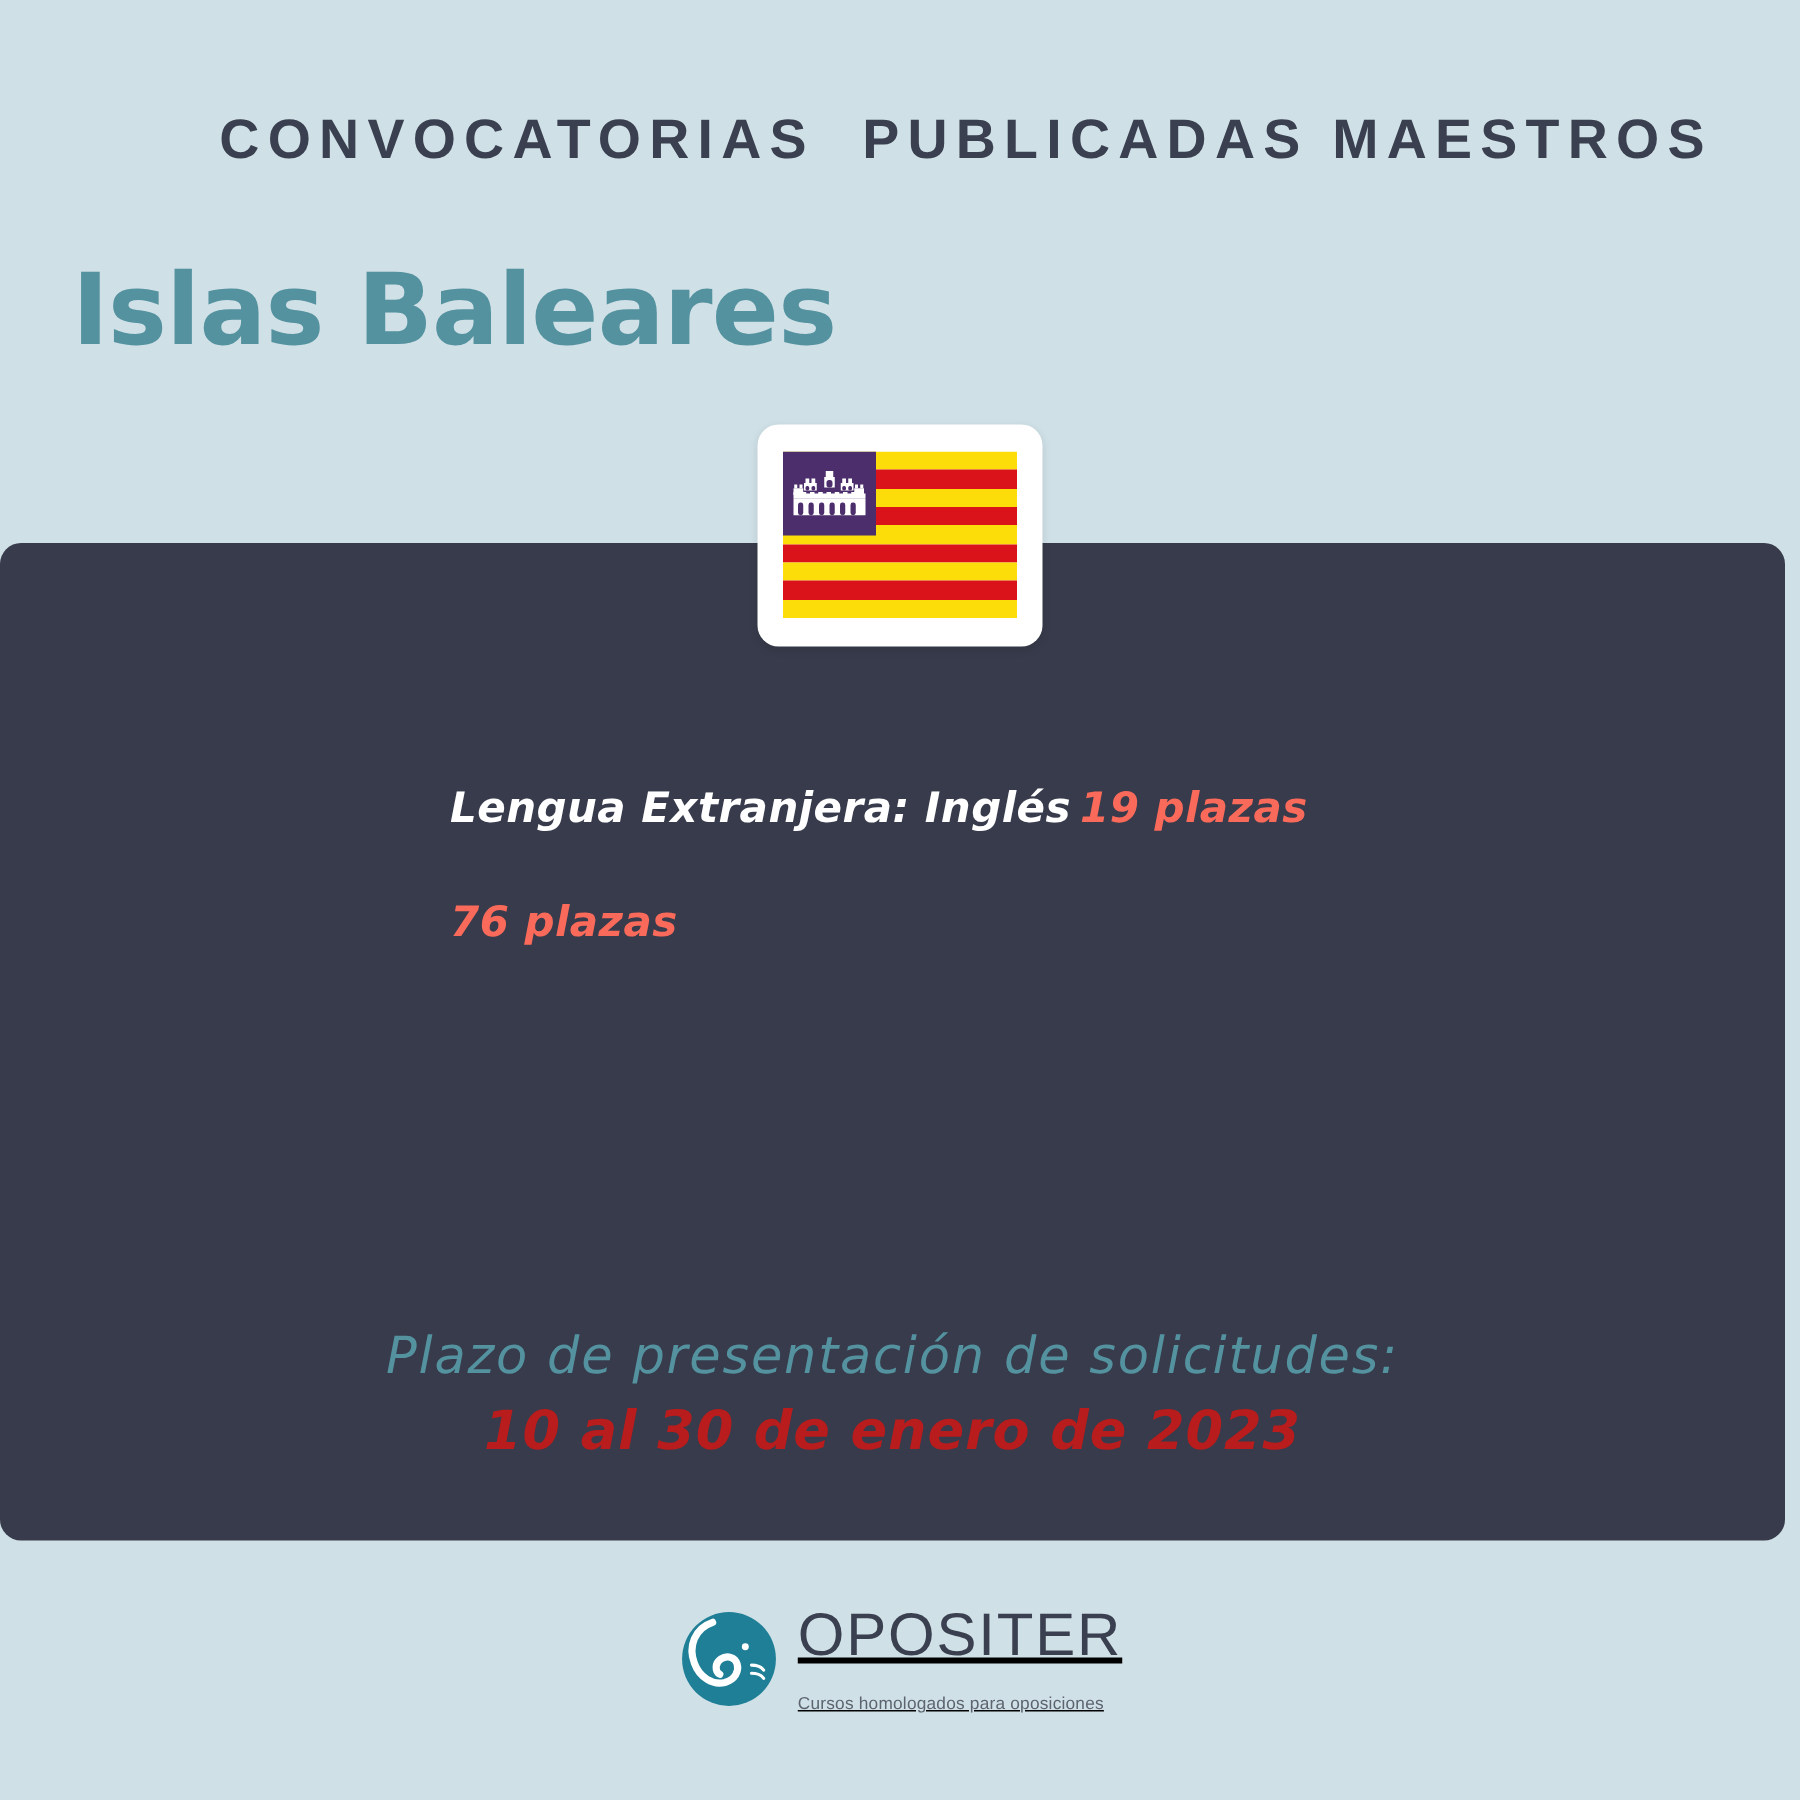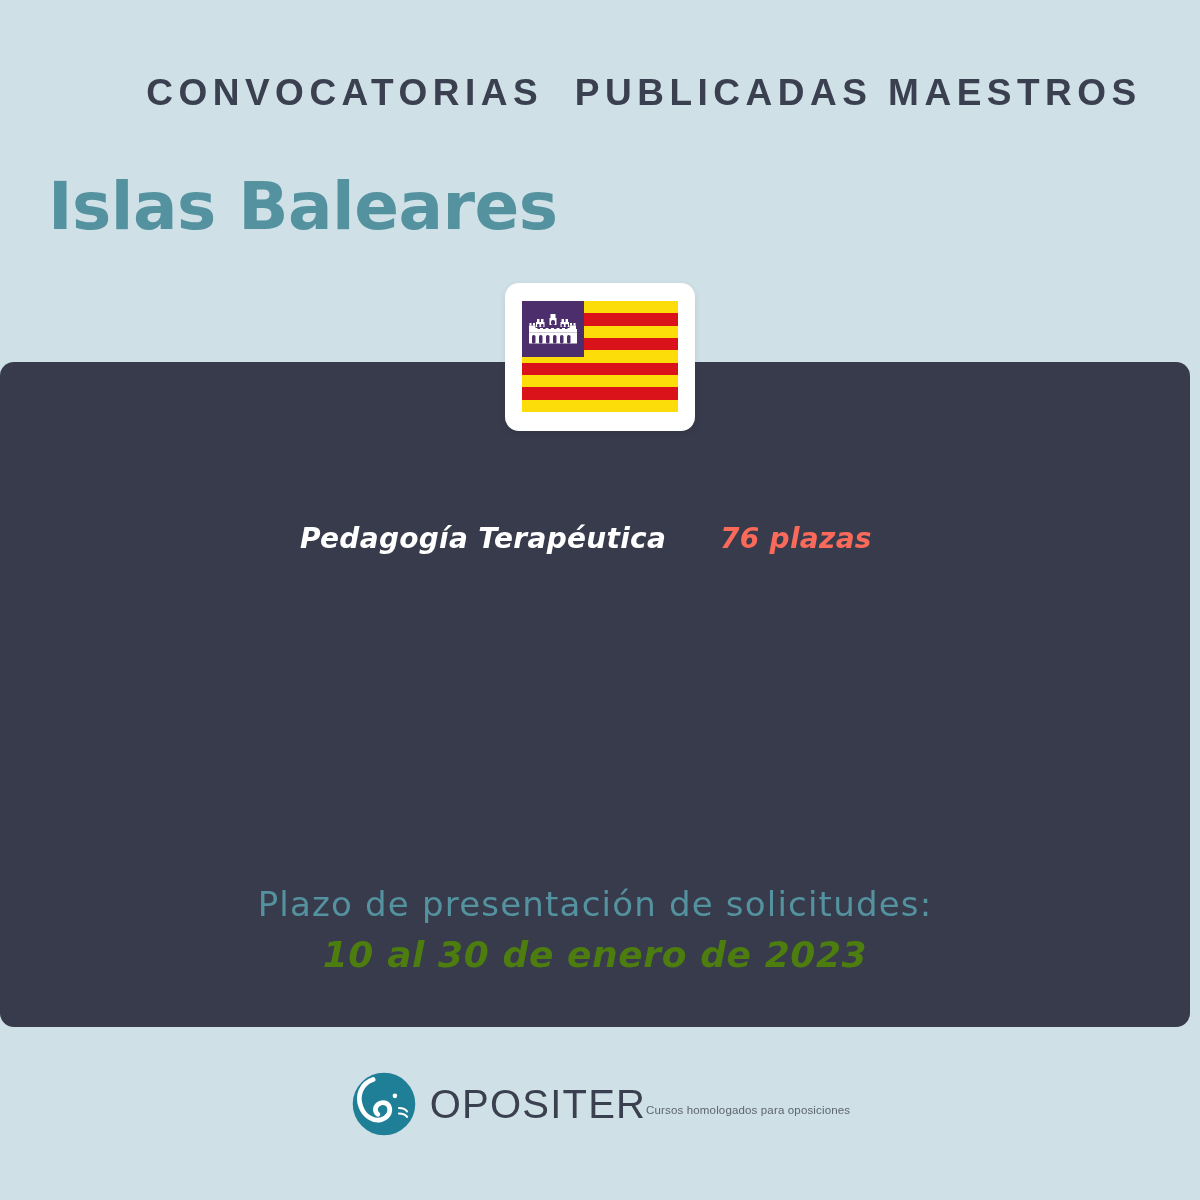--- a/index.html
+++ b/index.html
@@ -131,50 +131,51 @@
   .deadline {
     position: absolute;
     left: 0;
     top: 882px;
     width: 1190px;
     text-align: center;
     z-index: 3;
   }
   .deadline-label {
     font-family: "DejaVu Sans", sans-serif;
+    font-style: italic;
     font-size: 34px;
     font-weight: normal;
     color: #54929f;
     letter-spacing: 1.2px;
     line-height: 1.32;
   }
   .deadline-dates {
     font-family: "DejaVu Sans", sans-serif;
     font-style: italic;
     font-size: 36px;
     font-weight: bold;
-    color: #4d7c0f;
+    color: #b91c1c;
     letter-spacing: 0.6px;
     line-height: 1.32;
     margin-top: 4px;
   }
 
   
   .footer {
     position: absolute;
     left: 0;
     top: 1070px;
     width: 1200px;
     display: flex;
     justify-content: center;
     align-items: center;
     z-index: 3;
   }
   .logo-mark { width: 68px; height: 68px; flex: none; }
-  .logo-text { margin-left: 12px; display: flex; flex-direction: row; }
+  .logo-text { margin-left: 12px; display: flex; flex-direction: column; text-decoration: underline; }
   .logo-wordmark {
     font-family: "Liberation Sans", sans-serif;
     font-size: 40px;
     font-weight: normal;
     letter-spacing: 1.2px;
     color: #3b4050;
     line-height: 1;
   }
   .logo-tagline {
     font-family: "Liberation Sans", sans-serif;
@@ -252,24 +253,27 @@
             <rect x="46" y="14" width="8" height="10" rx="3.6"></rect>
           </g>
         </g>
       </svg>
     </div>
   </div>
 </div>
 
 <div class="rows">
 
-
-
   <div class="row">
-    <div class="row-label">Pedagogía Terapéutica</div>
+    <div class="row-label">Lengua Extranjera: Inglés</div>
+    <div class="row-value">19 plazas</div>
+  </div>
+
+
+  <div class="row">
     <div class="row-value">76 plazas</div>
   </div>
 
 </div>
 
 <div class="deadline">
   <div class="deadline-label">Plazo de presentación de solicitudes:</div>
   <div class="deadline-dates">10 al 30 de enero de 2023</div>
 </div>
 

